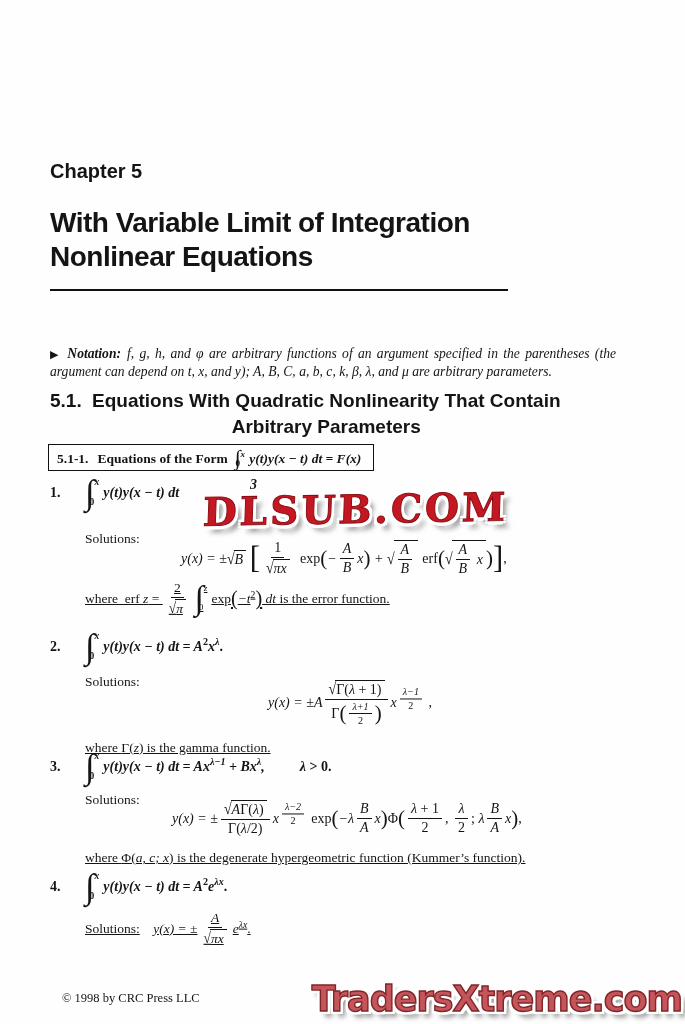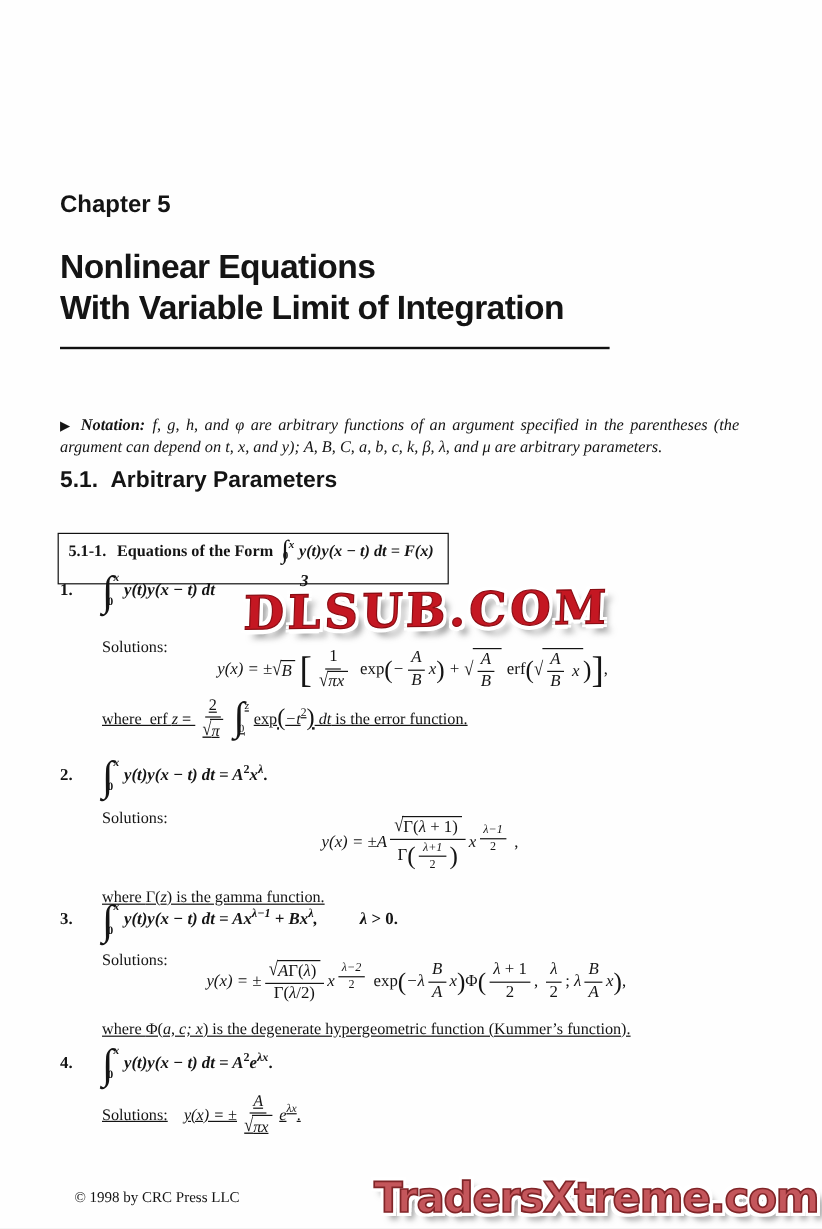--- a/index.html
+++ b/index.html
@@ -32,21 +32,21 @@
   .notation{left:50px;top:331px;width:566px;font-style:italic;font-size:13.6px;line-height:18px;text-align:justify;}
   .notation .nmark{font-style:normal;font-size:11px;margin-right:7px;}
   .notation .nlabel{font-weight:bold;margin-right:6px;}
 
   .sechead{left:50px;top:388px;font-family:"Liberation Sans",sans-serif;font-weight:bold;
            font-size:19px;line-height:26px;text-align:center;}
   .secnum{position:absolute;left:0;top:0;}
   .sectext{margin-left:42px;}
 
   .box{left:48px;top:444px;display:inline-flex;align-items:center;border:1.5px solid #111;
-       padding:3px 12px 16px 8px;font-size:13.5px;font-weight:bold;}
+       padding:3px 12px 0 8px;font-size:13.5px;font-weight:bold;}
   .box .blabel{margin-right:9px;}
   .box .bprefix{margin-right:7px;}
 
   
   .mathrow{display:flex;align-items:center;font-size:14px;}
   .bold{font-weight:bold;}
   .mi{font-style:italic;white-space:pre;}
   .mu{font-style:normal;white-space:pre;}
   .msp{display:inline-block;}
   .frac{display:inline-flex;flex-direction:column;align-items:center;margin:0 3px;text-align:center;}
@@ -74,29 +74,30 @@
 </style>
 </head>
 <body>
 
 <div class="page">
 
 
   <div class="abs chapter">Chapter 5</div>
 
   <div class="abs title">
+    <div>With Variable Limit of Integration</div>
     <div>Nonlinear Equations</div>
-    <div>With Variable Limit of Integration</div>
   </div>
   <div class="abs rule"></div>
 
   <p class="abs notation"><span class="nmark">▶</span><span class="nlabel">Notation:</span><span>f, g, h, and φ are arbitrary functions of an argument specified in the parentheses (the argument can depend on t, x, and y); A, B, C, a, b, c, k, β, λ, and μ are arbitrary parameters.</span></p>
 
   <div class="abs sechead">
     <span class="secnum">5.1.</span>
+    <div class="sectext">Equations With Quadratic Nonlinearity That Contain</div>
     <div class="sectext">Arbitrary Parameters</div>
   </div>
 
   <div class="abs box">
     <span class="blabel">5.1-1.</span>
     <span class="bprefix">Equations of the Form</span>
     <span class="mathrow bold" style="font-size:13.5px">
         <span class="int intsm">
           <span class="isym">∫</span>
           <span class="ilims">

